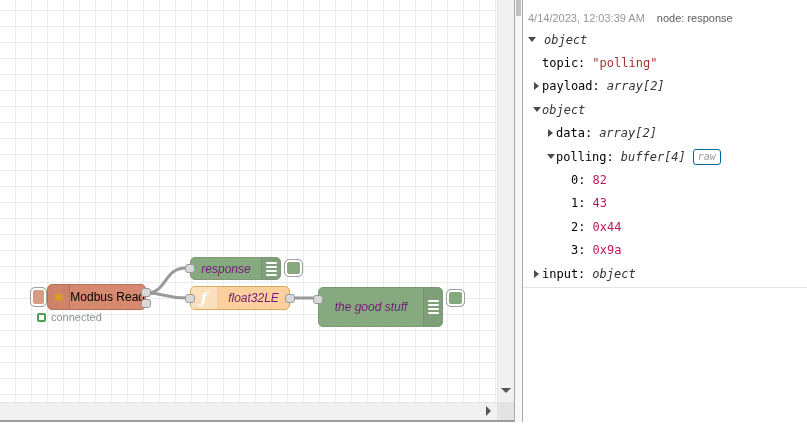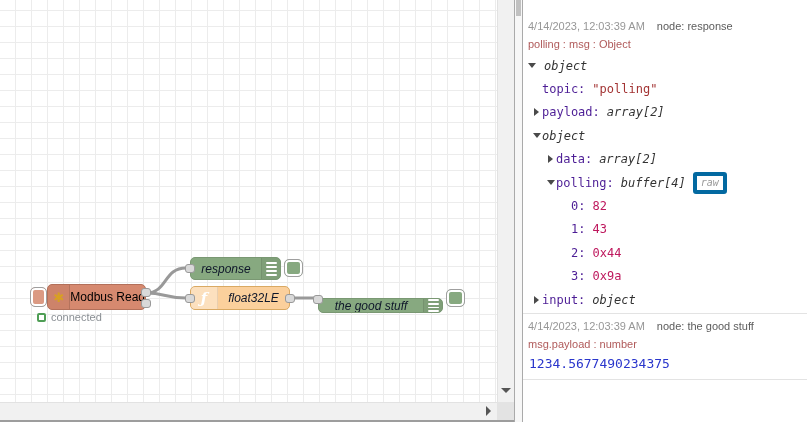--- a/index.html
+++ b/index.html
@@ -11,25 +11,25 @@
     background-image:linear-gradient(to right,#ececec 1px,transparent 1px),
                      linear-gradient(to bottom,#ececec 1px,transparent 1px);
     background-size:16px 16px;background-position:15px 10px;overflow:hidden;}
   .wires{position:absolute;left:0;top:0;}
 
   .node{position:absolute;border-radius:5px;display:flex;align-items:stretch;
         box-sizing:border-box;overflow:hidden;}
   .n-modbus{left:47px;top:284px;width:99px;height:26px;background:#d6896f;border:1px solid #b3705a;}
   .n-response{left:190px;top:257px;width:91px;height:23px;background:#87a980;border:1px solid #7a9873;}
   .n-func{left:190px;top:286px;width:100px;height:24px;background:#fbd09c;border:1px solid #d9a963;}
-  .n-good{left:318px;top:298px;width:125px;height:15px;background:#87a980;border:1px solid #7a9873;}
+  .n-good{left:318px;top:287px;width:125px;height:40px;background:#87a980;border:1px solid #7a9873;}
 
   .nlabel{flex:1;display:flex;align-items:center;justify-content:center;
           font-size:12px;color:#000000;white-space:nowrap;}
-  .nlabel.it{font-style:italic;color:#0f172a;text-align:center;}
+  .nlabel.it{font-style:italic;color:#701a75;text-align:center;}
 
   .micon{width:26px;display:flex;align-items:center;justify-content:center;
          background:rgba(0,0,0,0.04);border-right:1px solid rgba(0,0,0,0.12);
          color:#d8a021;font-size:13px;line-height:1;}
   .ficon{width:26px;display:flex;align-items:center;justify-content:center;
          background:rgba(255,255,255,0.35);border-right:1px solid rgba(0,0,0,0.08);
          color:#fff;font:italic bold 15px "DejaVu Serif",serif;}
   .bars{width:18px;display:flex;flex-direction:column;justify-content:center;align-items:center;
         gap:2px;background:rgba(0,0,0,0.06);border-left:1px solid rgba(0,0,0,0.08);}
   .bars i{display:block;width:11px;height:2px;background:#fff;border-radius:1px;}
@@ -62,41 +62,41 @@
             border-top:5px solid transparent;border-bottom:5px solid transparent;
             border-left:5px solid #555;}
   .splitter{position:absolute;left:514px;top:0;width:9px;height:422px;background:#f7f7f7;
             border-left:1px solid #aaa;border-right:1px solid #aaa;box-sizing:border-box;}
   .sthumb{width:5px;height:16px;margin:0 auto;background:#c1c1c1;}
 
   
   .dpanel{position:absolute;left:523px;top:0;width:284px;height:424px;background:#fff;
           overflow:hidden;}
   .dmsg{border-bottom:1px solid #e3e3e3;}
-  .m1{padding:20px 0 2px 0;}
+  .m1{padding:12px 0 2px 0;}
   .m2{padding:6px 0 8px 0;}
   .dheader{padding-left:5px;font-size:11px;white-space:nowrap;}
   .dts{color:#979797;}
   .dname{color:#5c5c5c;margin-left:12px;}
   .dmeta{padding-left:5px;margin-top:6px;font-size:11px;color:#b05a5a;white-space:nowrap;}
   .dtree{margin-top:4px;font-family:"DejaVu Sans Mono",monospace;font-size:12px;}
   .trow{height:23.4px;display:flex;align-items:center;white-space:nowrap;}
   .lv0{padding-left:14px;} .lv1{padding-left:19px;} .lv2{padding-left:33px;} .lv3{padding-left:48px;}
   .tar{display:inline-block;width:10px;margin-left:-10px;flex:none;}
   .tar.d::before{content:"";display:block;width:0;height:0;margin-left:0.5px;
       border-left:4.5px solid transparent;border-right:4.5px solid transparent;
       border-top:5.5px solid #4a4a4a;}
   .tar.r::before{content:"";display:block;width:0;height:0;margin-left:2px;
       border-top:4.5px solid transparent;border-bottom:4.5px solid transparent;
       border-left:5.5px solid #4a4a4a;}
-  .tkey{color:#4c1d95;margin-right:7px;}
+  .tkey{color:#000000;margin-right:7px;}
   .tval.typ{font-style:italic;color:#333;}
   .tval.str{color:#a33434;}
   .tval.num{color:#be185d;}
-  .rawbtn{display:inline-block;margin-left:7px;padding:0 4px;border:4px solid #0369a1;
+  .rawbtn{display:inline-block;margin-left:7px;padding:0 4px;border:1px solid #0369a1;
           border-radius:3px;font-size:10px;font-style:italic;color:#999;line-height:14px;
           background:#fff;}
   .dpayload{margin-top:6px;padding-left:6px;font-family:"DejaVu Sans Mono",monospace;
             font-size:13px;color:#2a36cc;}
 </style>
 </head>
 <body>
 
 <div class="stage">
 
@@ -161,21 +161,20 @@
   <div class="splitter">
     <div class="sthumb"></div>
   </div>
 
   <div class="dpanel">
 
     <div class="dmsg m1">
       <div class="dheader">
         <span class="dts">4/14/2023, 12:03:39 AM</span><span class="dname">node: response</span>
       </div>
-      <div class="dmeta">polling : msg : Object</div>
 
       <div class="dtree">
         <div class="trow lv0">
           <span class="tar d"></span>
           <span class="tkey"></span>
           <span class="tval typ">object</span>
         </div>
         <div class="trow lv1">
           <span class="tar"></span>
           <span class="tkey">topic:</span>
@@ -222,22 +221,15 @@
           <span class="tval num">0x9a</span>
         </div>
         <div class="trow lv1">
           <span class="tar r"></span>
           <span class="tkey">input:</span>
           <span class="tval typ">object</span>
         </div>
       </div>
     </div>
 
-    <div class="dmsg m2">
-      <div class="dheader">
-        <span class="dts">4/14/2023, 12:03:39 AM</span><span class="dname">node: the good stuff</span>
-      </div>
-      <div class="dmeta">msg.payload : number</div>
-      <div class="dpayload">1234.5677490234375</div>
-    </div>
 
   </div>
 </div>
 
 </body></html>

